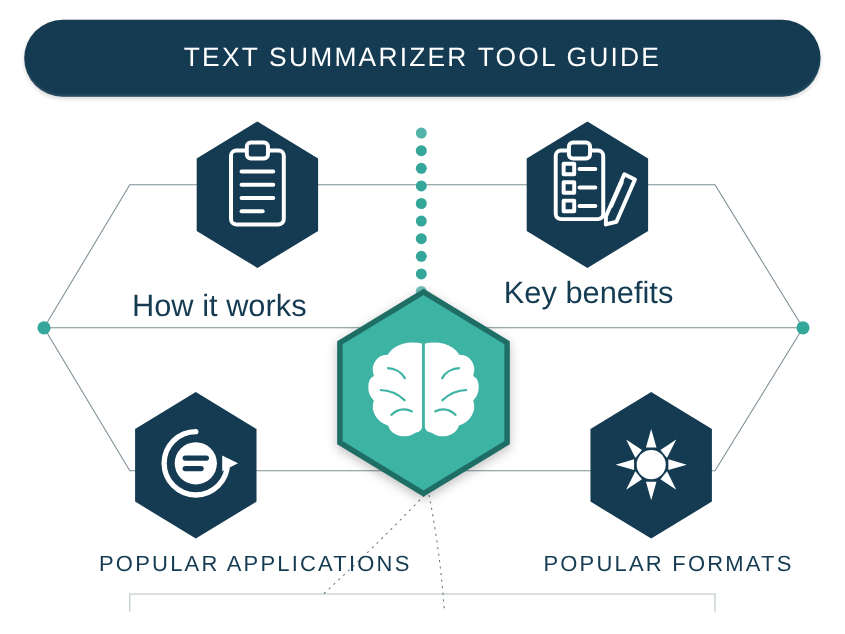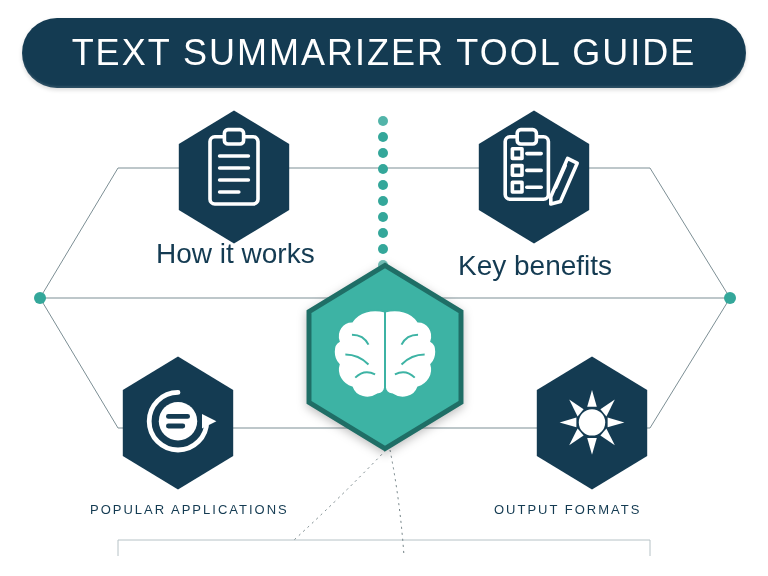--- a/index.html
+++ b/index.html
@@ -17,21 +17,21 @@
     left: 22px;
     top: 18px;
     width: 724px;
     height: 70px;
     background: #143b52;
     border-radius: 40px;
     display: flex;
     align-items: center;
     justify-content: center;
     color: #ffffff;
-    font-size: 36px;
+    font-size: 24px;
     font-weight: 500;
     letter-spacing: 2px;
     box-shadow: 0 2px 4px rgba(0,0,0,0.15), inset 0 -2px 2px rgba(255,255,255,0.1);
   }
 
   .canvas {
     position: absolute;
     left: 0;
     top: 0;
     width: 768px;
@@ -60,27 +60,27 @@
     filter: drop-shadow(0 3px 5px rgba(0,0,0,0.25));
   }
 
   .label {
     position: absolute;
     color: #143b52;
     font-size: 28px;
     font-weight: 400;
     white-space: nowrap;
   }
-  .label-tl { left: 120px; top: 238px; margin-left: 36px; }
+  .label-tl { left: 120px; top: 262px; }
   .label-tr { left: 458px; top: 250px; text-align: right; }
 
   .label-small {
     position: absolute;
     color: #143b52;
-    font-size: 13px;
+    font-size: 20px;
     letter-spacing: 2px;
     font-weight: 400;
     white-space: nowrap;
   }
   .label-bl { left: 90px; top: 502px; }
   .label-br { left: 494px; top: 502px; }
 
   .dots {
     position: absolute;
     left: 378px;
@@ -238,13 +238,13 @@
       <path d="M74 56 C68 56 64 58 60 62" fill="none"></path>
       <path d="M68 70 C64 66 60 66 56 68" fill="none"></path>
       <line x1="50" y1="30" x2="50" y2="80"></line>
     </g>
   </svg>
 </div>
 
 <div class="label label-tl">How it works</div>
 <div class="label label-tr">Key benefits</div>
 <div class="label-small label-bl">POPULAR APPLICATIONS</div>
-<div class="label-small label-br">OUTPUT FORMATS</div>
+<div class="label-small label-br">POPULAR FORMATS</div>
 
 </body></html>

